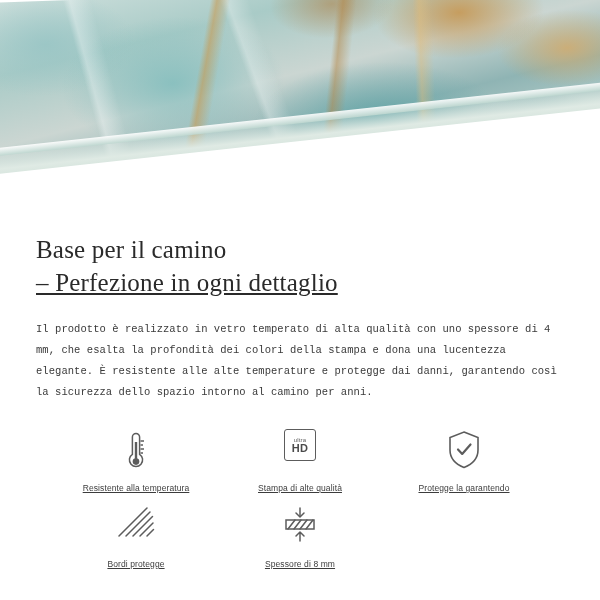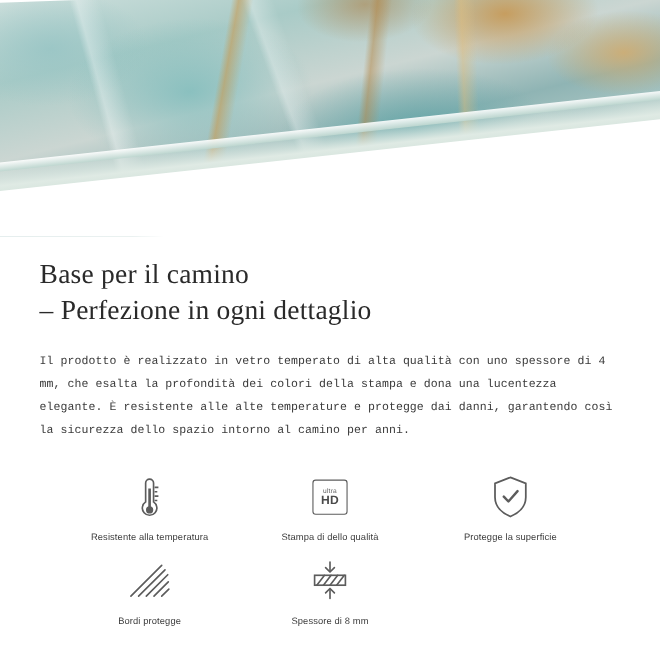--- a/index.html
+++ b/index.html
@@ -133,21 +133,21 @@
   }
   .headline {
     margin: 18px 0 0 0;
     font-family: "Liberation Serif", serif;
     font-size: 25px;
     line-height: 1.32;
     color: #2a2a2a;
     font-weight: 400;
     letter-spacing: 0.2px;
   }
-  .headline .l2 { display: block; }
+  .headline .l2 { display: block; text-decoration: underline; }
 
   .paragraph {
     margin: 20px 0 0 0;
     font-size: 10.5px;
     line-height: 2.0;
     color: #3a3a3a;
     letter-spacing: 0.05px;
     font-family: Liberation Mono, monospace;
   }
 
@@ -162,29 +162,29 @@
   }
   .feature {
     display: flex;
     flex-direction: column;
     align-items: center;
     justify-content: flex-start;
   }
   .feature-icon {
     height: 46px;
     display: flex;
-    align-items: center;
     justify-content: center;
   }
   .feature-label {
     margin-top: 8px;
     font-size: 8.5px;
     color: #3c3c3c;
     text-align: center;
     letter-spacing: 0.1px;
+    text-decoration: underline;
   }
   .hd-badge {
     width: 30px;
     height: 30px;
     border: 1.6px solid #5c5c5c;
     border-radius: 3px;
     display: flex;
     flex-direction: column;
     align-items: center;
     justify-content: center;
@@ -247,31 +247,31 @@
         <div class="feature-label">Resistente alla temperatura</div>
       </div>
 
       <div class="feature">
         <div class="feature-icon">
           <div class="hd-badge">
             <span class="small">ultra</span>
             <span class="big">HD</span>
           </div>
         </div>
-        <div class="feature-label">Stampa di dello qualità</div>
+        <div class="feature-label">Stampa di alte qualità</div>
       </div>
 
       <div class="feature">
         <div class="feature-icon">
           <svg width="36" height="42" viewBox="0 0 36 42" fill="none" stroke="#5c5c5c" stroke-width="1.6">
             <path d="M18 3 L32 8.5 V21 c0 8.5 -6.5 14.5 -14 17.5 C10.5 35.5 4 29.5 4 21 V8.5 z"></path>
             <path d="M12 20.5 l4.2 4.4 L24.5 15.5" stroke-width="2.2" stroke-linecap="round" stroke-linejoin="round"></path>
           </svg>
         </div>
-        <div class="feature-label">Protegge la superficie</div>
+        <div class="feature-label">Protegge la garantendo</div>
       </div>
 
 
       <div class="feature">
         <div class="feature-icon">
           <svg width="40" height="34" viewBox="0 0 40 34" fill="none" stroke="#5c5c5c" stroke-width="1.5" stroke-linecap="round">
             <path d="M3 31 L31 3"></path>
             <path d="M10 31 L34 7"></path>
             <path d="M17 31 L36.5 11.5"></path>
             <path d="M24 31 L37 18"></path>

